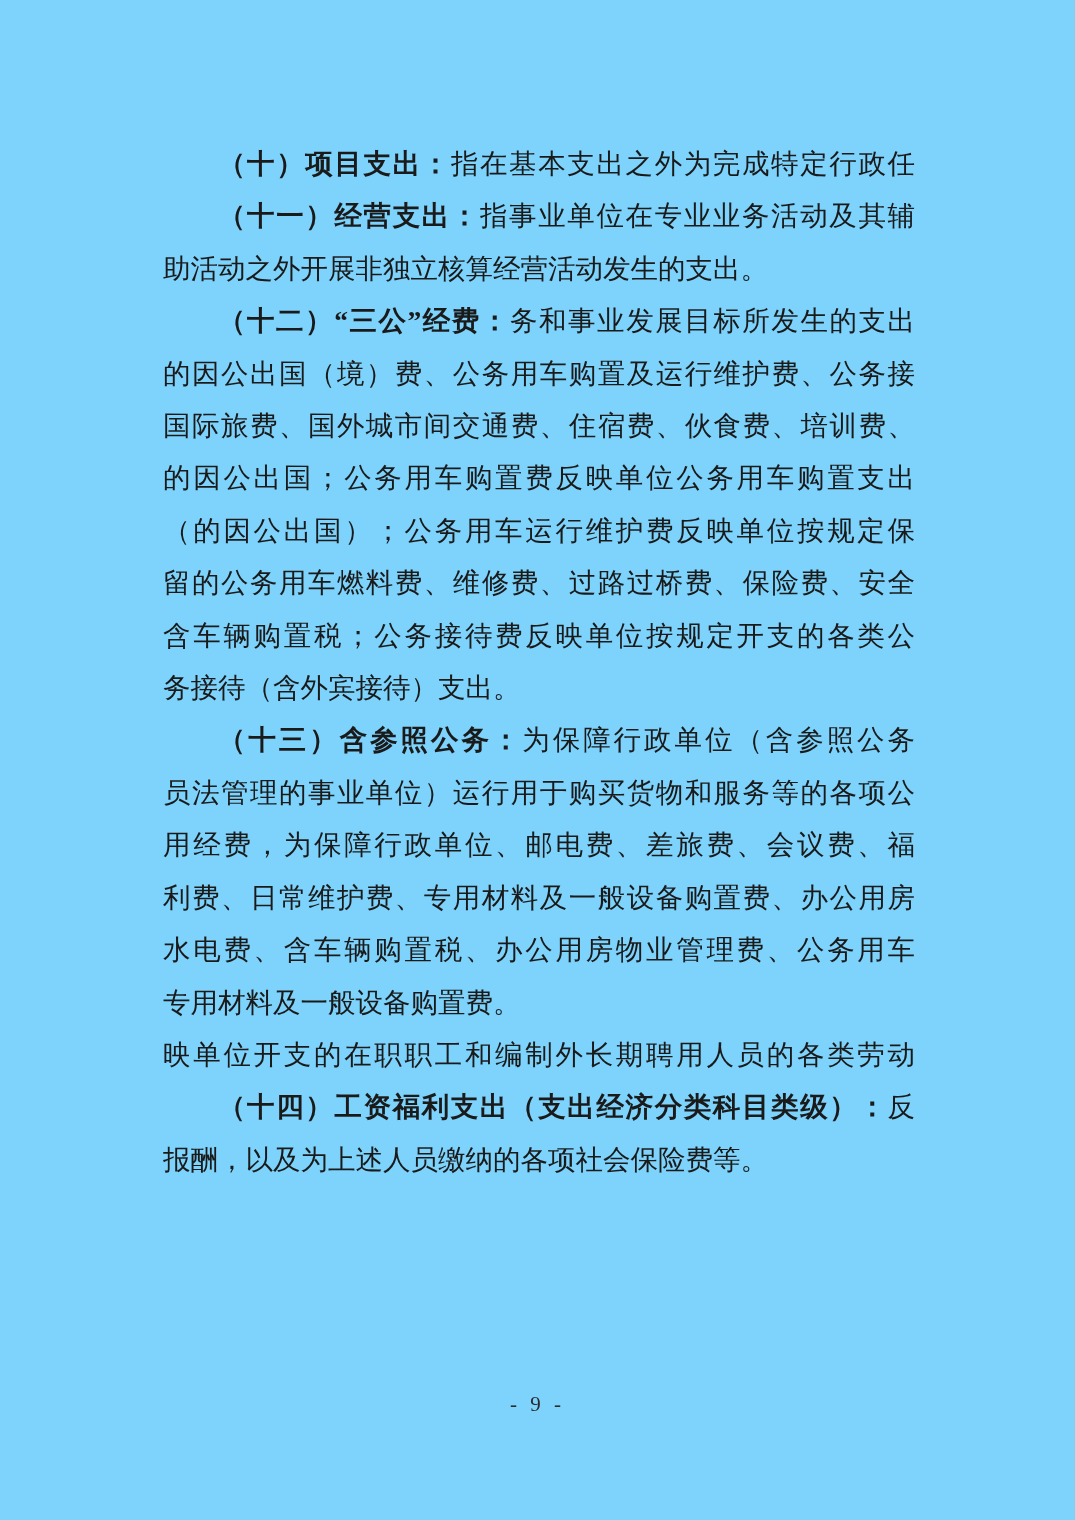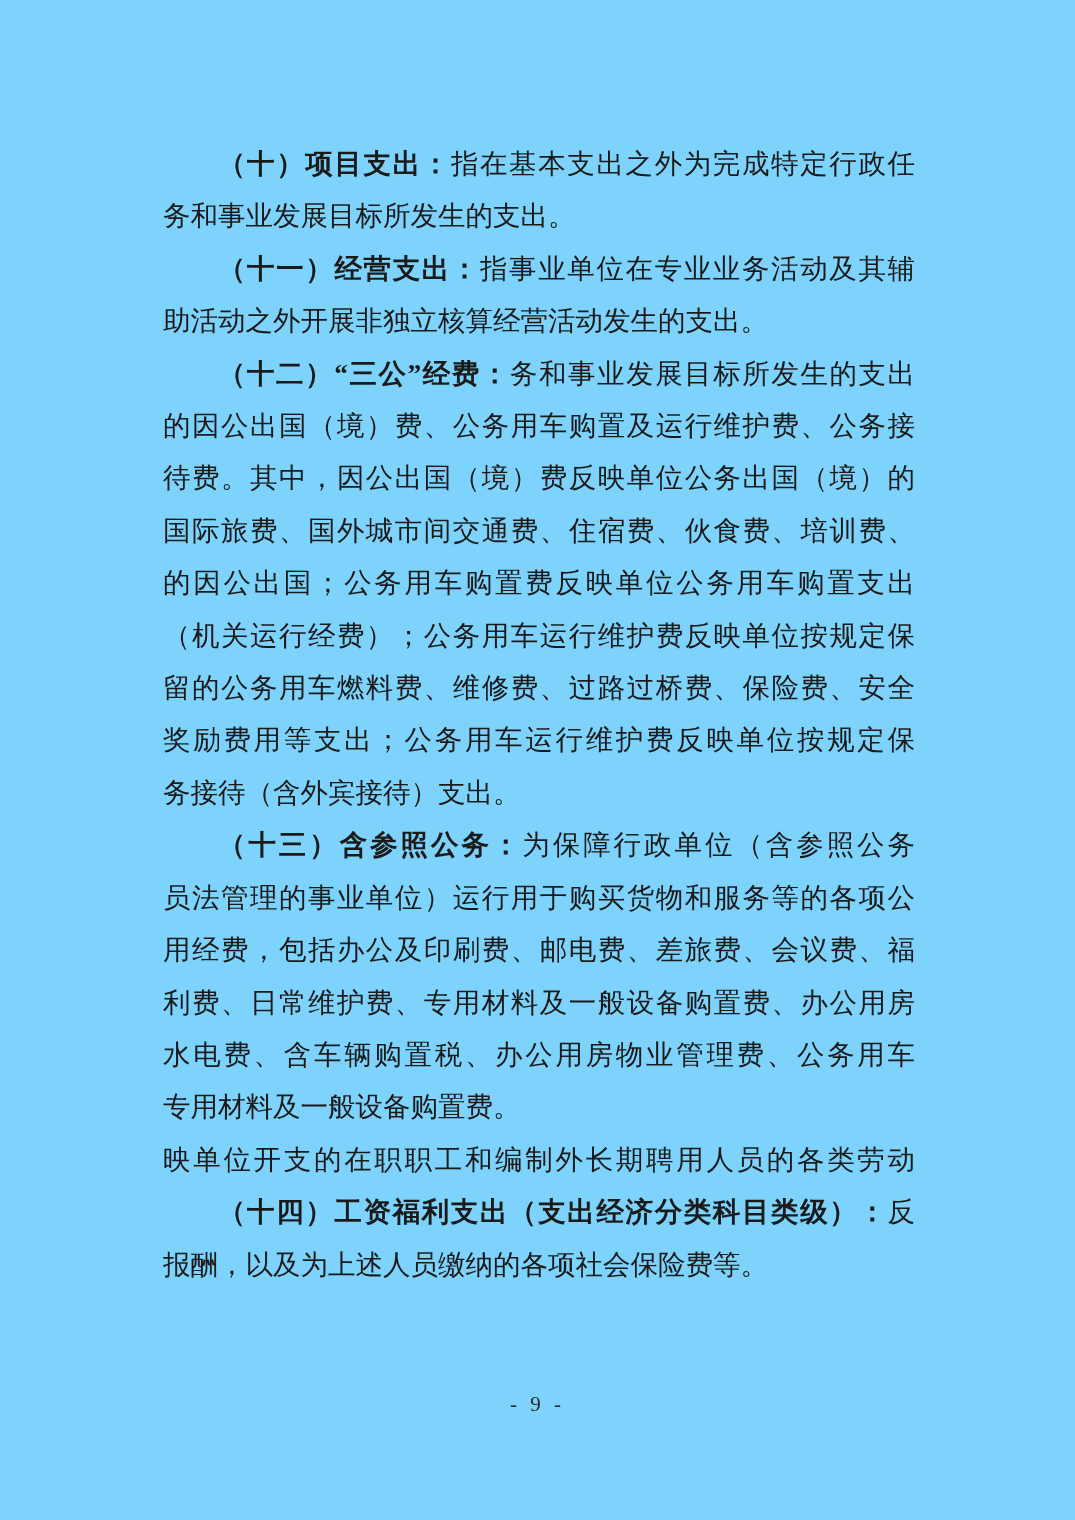--- a/index.html
+++ b/index.html
@@ -56,41 +56,39 @@
     color: #2b2b2b;
   }
 </style>
 </head>
 <body>
 
 <div class="page">
   <main class="doc-body" id="doc-body">
       <div class="paragraph">
         <div class="line indent justify"><span class="term">（十）项目支出：</span><span>指在基本支出之外为完成特定行政任</span></div>
-        <div class="line"><span>务和事业发展目标所发生的支出。</span></div>
       </div>
       <div class="paragraph">
         <div class="line indent justify"><span class="term">（十一）经营支出：</span><span>指事业单位在专业业务活动及其辅</span></div>
         <div class="line"><span>助活动之外开展非独立核算经营活动发生的支出。</span></div>
       </div>
       <div class="paragraph">
         <div class="line indent justify"><span class="term">（十二）“三公”经费：</span><span>务和事业发展目标所发生的支出</span></div>
         <div class="line justify"><span>的因公出国（境）费、公务用车购置及运行维护费、公务接</span></div>
-        <div class="line justify"><span>待费。其中，因公出国（境）费反映单位公务出国（境）的</span></div>
         <div class="line justify"><span>国际旅费、国外城市间交通费、住宿费、伙食费、培训费、</span></div>
         <div class="line justify"><span>的因公出国；公务用车购置费反映单位公务用车购置支出</span></div>
-        <div class="line justify"><span>（机关运行经费）；公务用车运行维护费反映单位按规定保</span></div>
+        <div class="line justify"><span>（的因公出国）；公务用车运行维护费反映单位按规定保</span></div>
         <div class="line justify"><span>留的公务用车燃料费、维修费、过路过桥费、保险费、安全</span></div>
-        <div class="line justify"><span>奖励费用等支出；公务用车运行维护费反映单位按规定保</span></div>
+        <div class="line justify"><span>含车辆购置税；公务接待费反映单位按规定开支的各类公</span></div>
         <div class="line"><span>务接待（含外宾接待）支出。</span></div>
       </div>
       <div class="paragraph">
         <div class="line indent justify"><span class="term">（十三）含参照公务：</span><span>为保障行政单位（含参照公务</span></div>
         <div class="line justify"><span>员法管理的事业单位）运行用于购买货物和服务等的各项公</span></div>
-        <div class="line justify"><span>用经费，包括办公及印刷费、邮电费、差旅费、会议费、福</span></div>
+        <div class="line justify"><span>用经费，为保障行政单位、邮电费、差旅费、会议费、福</span></div>
         <div class="line justify"><span>利费、日常维护费、专用材料及一般设备购置费、办公用房</span></div>
         <div class="line justify"><span>水电费、含车辆购置税、办公用房物业管理费、公务用车</span></div>
         <div class="line"><span>专用材料及一般设备购置费。</span></div>
       </div>
       <div class="paragraph">
         <div class="line justify"><span>映单位开支的在职职工和编制外长期聘用人员的各类劳动</span></div>
         <div class="line indent justify"><span class="term">（十四）工资福利支出（支出经济分类科目类级）：</span><span>反</span></div>
         <div class="line"><span>报酬，以及为上述人员缴纳的各项社会保险费等。</span></div>
       </div>
     </main>

